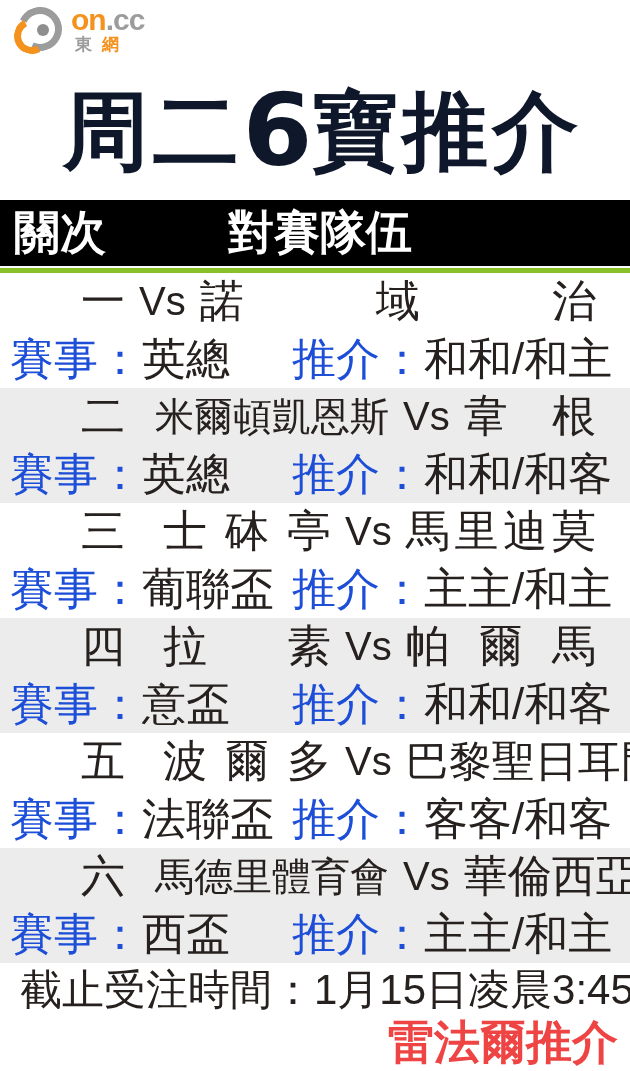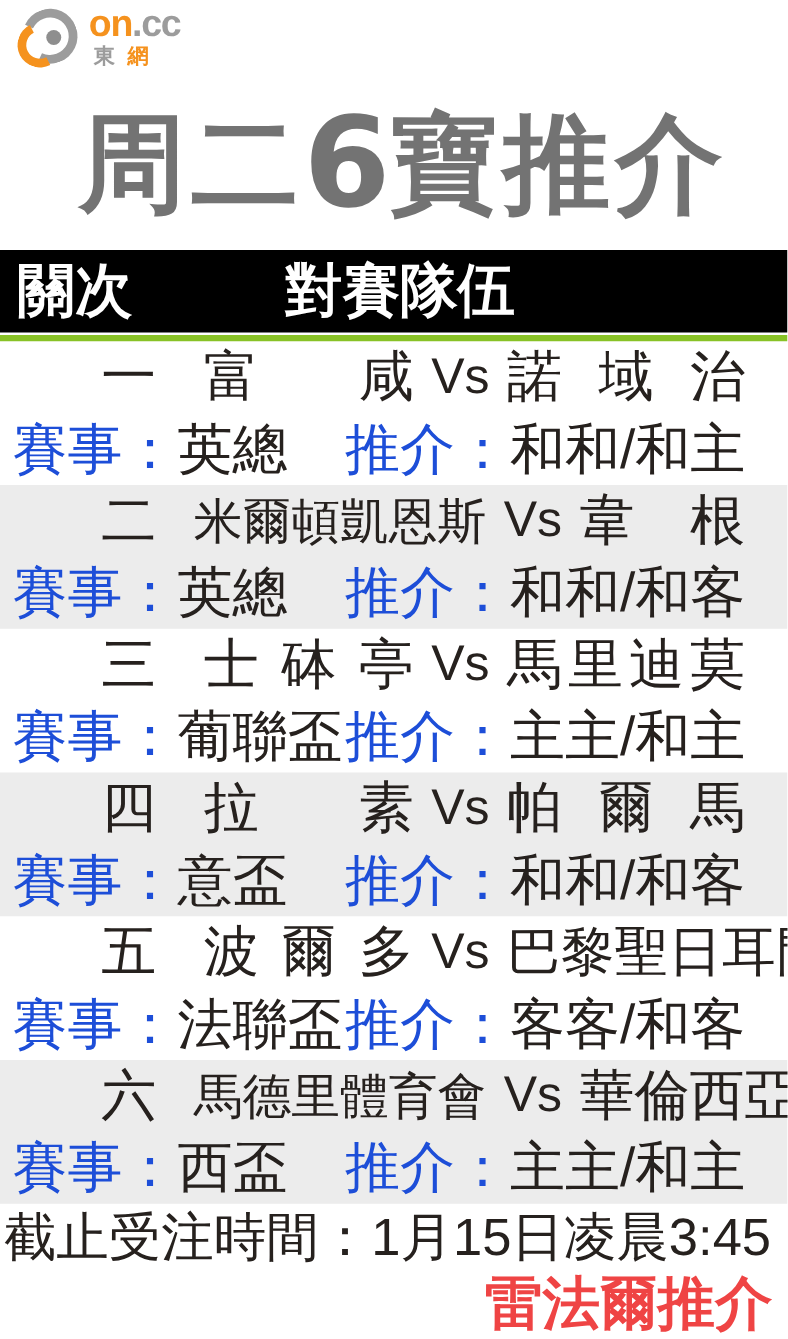--- a/index.html
+++ b/index.html
@@ -31,21 +31,21 @@
   .logo-main { font-size:30px; font-weight:bold; line-height:30px; letter-spacing:-1px; }
   .logo-main .orange { color:#f5921e; }
   .logo-main .gray { color:#9c9c9c; }
   .logo-sub { font-size:17px; font-weight:bold; line-height:20px; margin-left:4px; letter-spacing:10px; }
   .logo-sub .gray { color:#9c9c9c; }
   .logo-sub .orange { color:#f5921e; }
 
   
   .title {
     height:138px; line-height:138px; text-align:center;
-    color:#737373; font-weight:bold;
+    color:#0f172a; font-weight:bold;
     font-family:"DejaVu Serif","Liberation Serif",serif;
     font-size:86px; letter-spacing:4px; white-space:nowrap;margin-left:15px;
   }
   .title .num {
     font-family:"DejaVu Sans","Liberation Sans",sans-serif;
     font-weight:900; font-size:100px; letter-spacing:0; vertical-align:-4px;
   }
 
   
   .thead {
@@ -68,24 +68,24 @@
   }
   .l1 .home.long { flex:0 0 auto; min-width:204px; font-size:39px; margin-left:30px; text-align-last:auto; }
   .l1 .vs { margin:0 14px; font-size:40px;text-align:right; }
   .l1 .away {
     flex:1 1 auto; margin-right:34px;
     text-align:justify; text-align-last:justify; text-justify:inter-character;
   }
   .l1 .away.long { font-size:43px; margin-right:28px; }
   .l2 { height:58px; position:relative; display:flex; align-items:center; font-size:44px; padding-left:10px; white-space:nowrap; }
   .lbl { color:#1d4ed8; }
-  .pair2 { position:absolute; left:276px; top:0; height:58px; display:flex; align-items:center; }
-
-  
-  .footer-time { height:53px; line-height:53px; font-size:42px; padding-left:3px; white-space:nowrap; }
+  .pair2 { position:absolute; left:292px; top:0; height:58px; display:flex; align-items:center; }
+
+  
+  .footer-time { height:53px; line-height:53px; font-size:42px; padding-left:20px; white-space:nowrap; }
   .footer-tipster {
     height:52px; line-height:52px; font-size:46px; font-weight:bold;
     text-align:right; padding-right:12px; color:#ef4444;
   }
 </style>
 </head>
 <body>
 
 <div>
 
@@ -107,21 +107,20 @@
 
   <div class="thead">
     <span class="c1">關次</span>
     <span class="c2">對賽隊伍</span>
   </div>
   <div class="divider"></div>
 
   <div class="row">
     <div class="l1">
       <span class="num">一</span>
-      <span class="home">富咸</span>
       <span class="vs">Vs</span>
       <span class="away">諾域治</span>
     </div>
     <div class="l2">
       <span class="lbl">賽事：</span>
         <span>英總</span>
       <span class="pair2">
           <span class="lbl">推介：</span>
           <span>和和/和主</span>
         </span>

